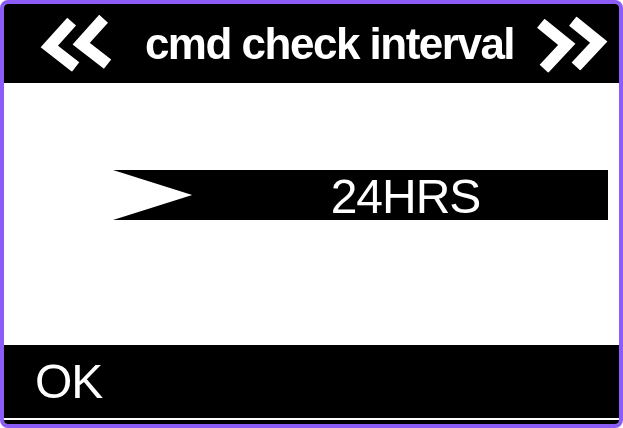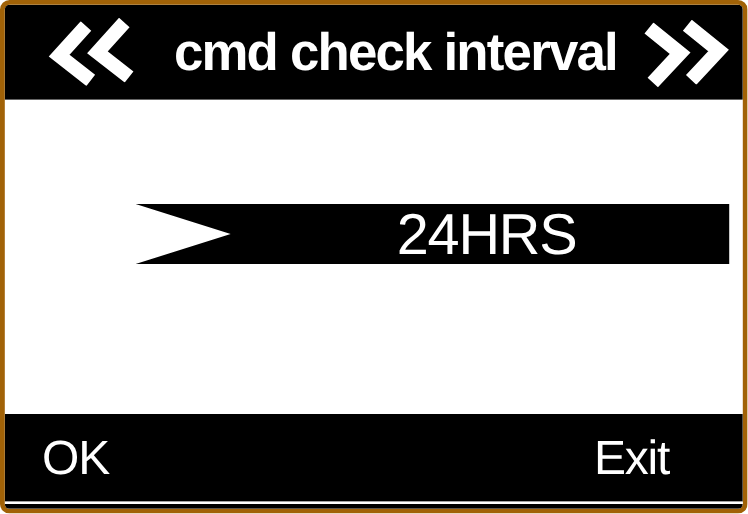--- a/index.html
+++ b/index.html
@@ -6,21 +6,21 @@
     margin: 0;
     padding: 0;
     background: #ffffff;
     font-family: "Liberation Sans", sans-serif;
   }
   .screen {
     position: relative;
     width: 623px;
     height: 428px;
     box-sizing: border-box;
-    border: 4px solid #a16207;
+    border: 4px solid #8b5cf6;
     border-radius: 8px;
     background: #ffffff;
     overflow: hidden;
   }
   
   .header {
     position: absolute;
     top: 0; left: 0; right: 0;
     height: 79px;
     background: #000000;
@@ -78,21 +78,21 @@
     position: absolute;
     left: 0; right: 0;
     bottom: 6px;
     height: 73px;
     background: #000000;
   }
   .fbtn {
     position: absolute;
     top: 11px;
     color: #ffffff;
-    font-size: 40px;
+    font-size: 48px;
     font-weight: 400;
     letter-spacing: -1px;
     line-height: 52px;
     white-space: nowrap;
     cursor: default;
   }
   .fbtn-ok   { left: 31px; }
   .fbtn-set  { left: 164px; }
   .fbtn-menu { left: 296px; }
   .fbtn-exit { left: 491px; }
@@ -131,18 +131,17 @@
       </svg>
     </span>
   </div>
 
   <div class="sel-bar">
     <span class="sel-text">24HRS</span>
   </div>
 
   <div class="footer">
     <span class="fbtn fbtn-ok">OK</span>
-    <span class="fbtn fbtn-exit">Exit</span>
   </div>
   <div class="footer-divider"></div>
   <div class="footer-under"></div>
 
 </div>
 
 </body></html>

